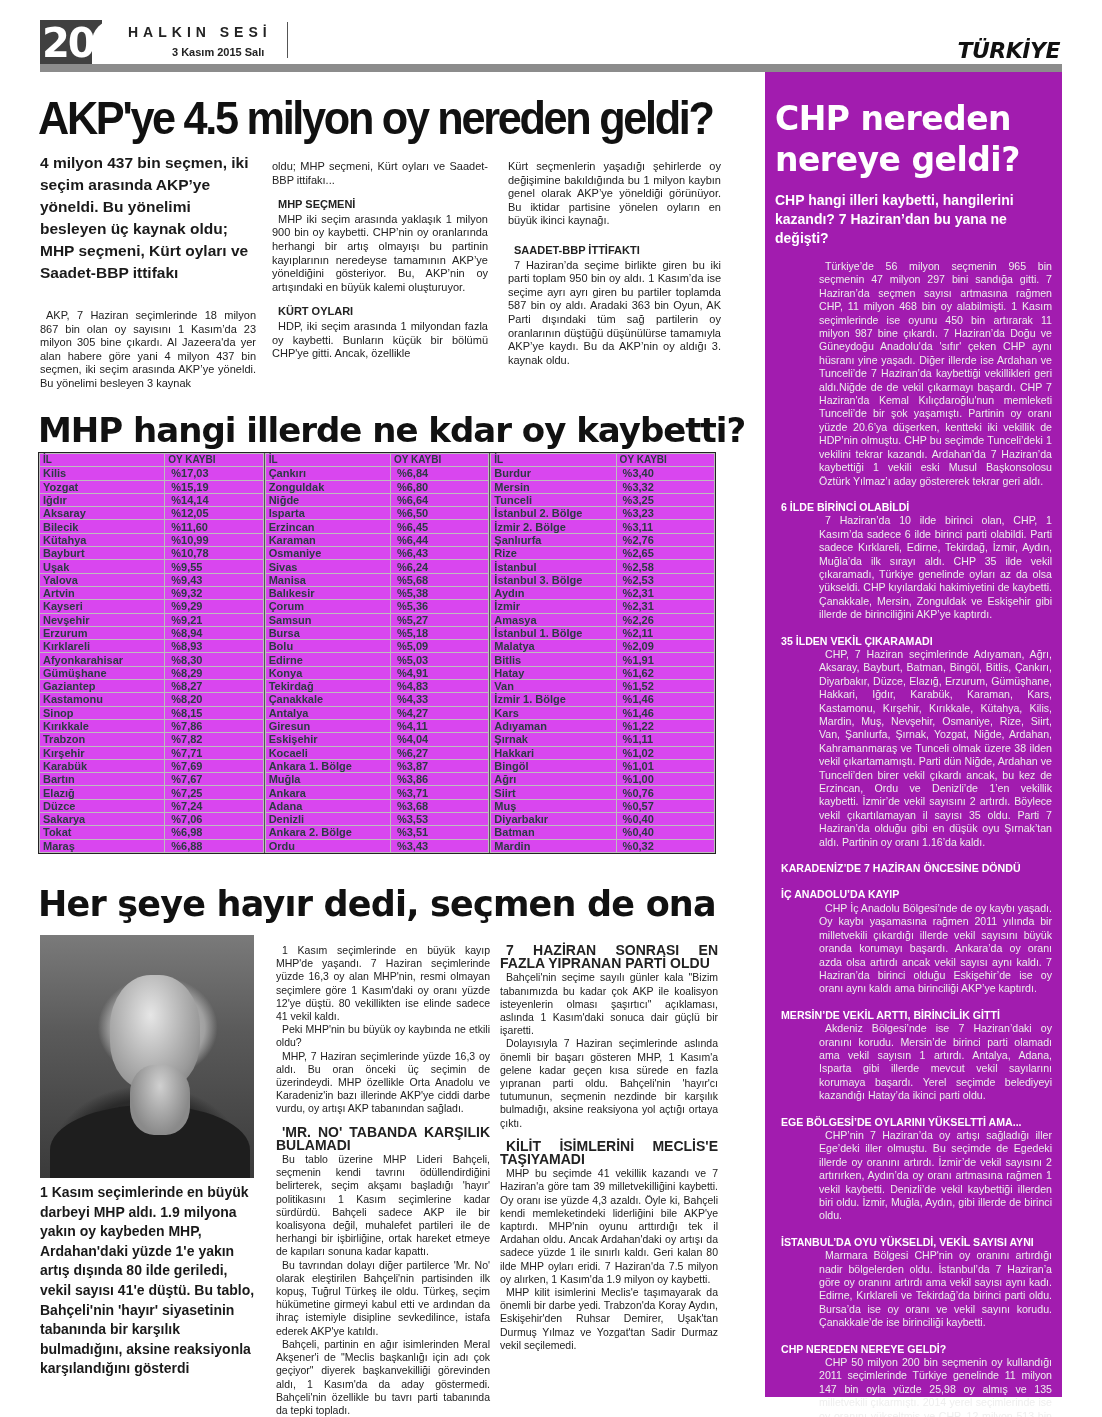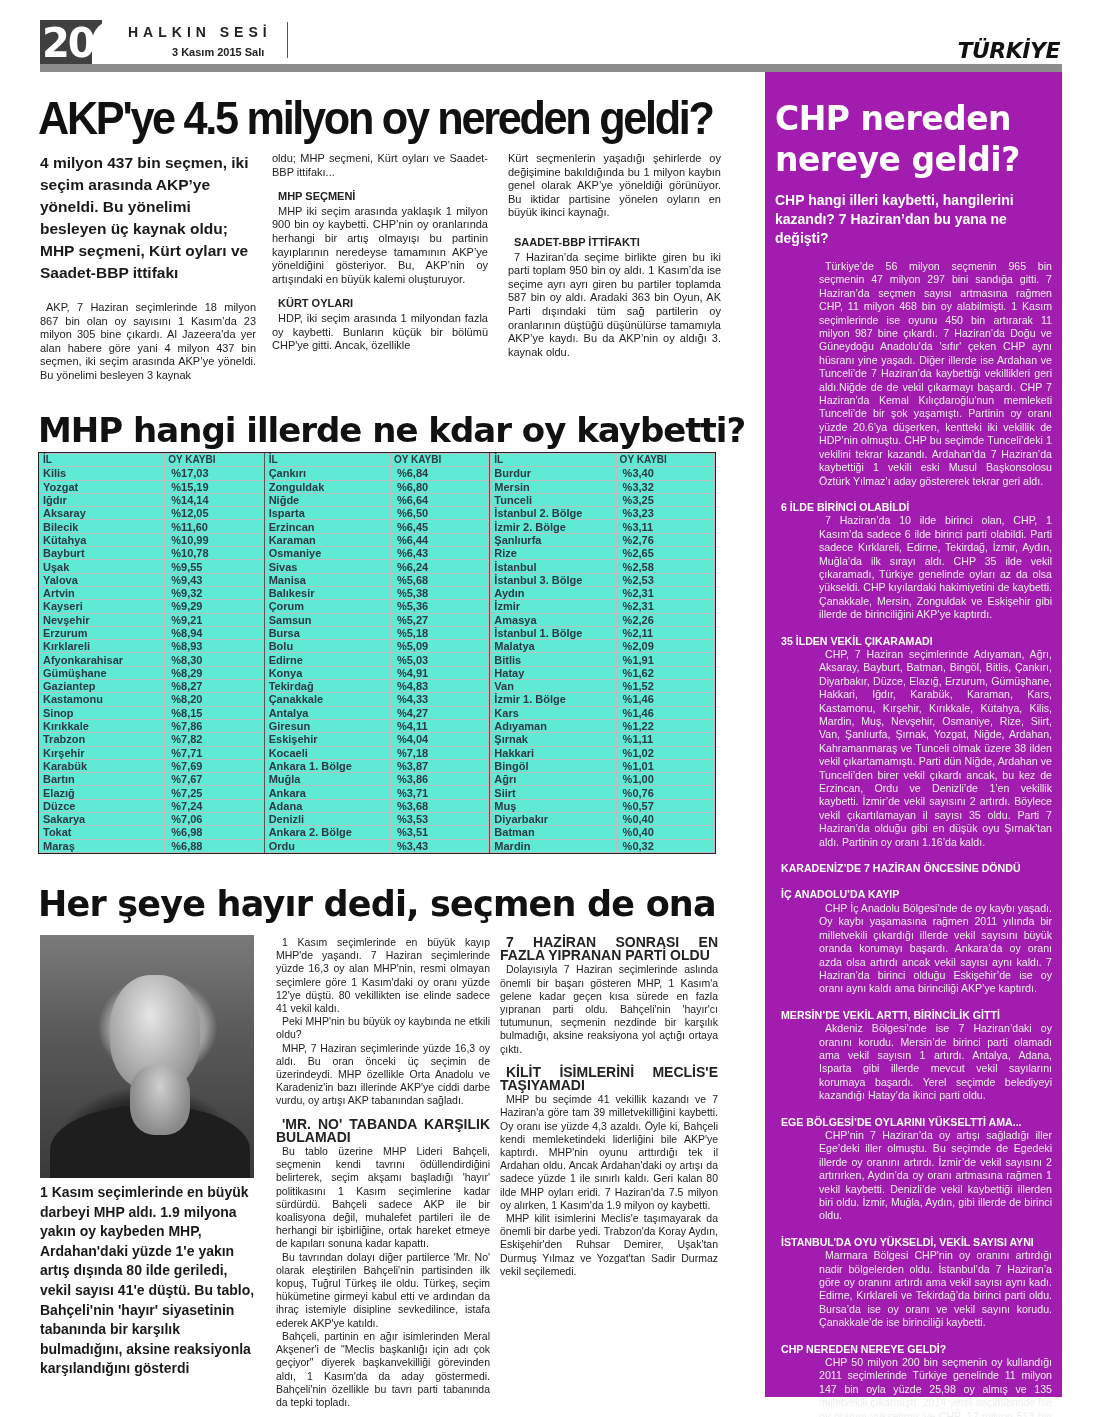--- a/index.html
+++ b/index.html
@@ -14,30 +14,30 @@
   .paper-name { position: absolute; left: 88px; top: 4px; font-size: 14px; letter-spacing: 5px; font-weight: bold; color: #222; }
   .issue-date { position: absolute; left: 132px; top: 26px; font-size: 11px; font-weight: bold; color: #222; }
   .mast-divider { position: absolute; left: 247px; top: 2px; width: 1px; height: 36px; background: #555; }
   .section-name { position: absolute; right: 2px; top: 18px; font-family: "DejaVu Sans", sans-serif; font-style: italic; font-weight: bold; font-size: 22px; color: #111; letter-spacing: -0.5px; }
   .mast-bar { position: absolute; left: 40px; top: 64px; width: 1022px; height: 8px; background: #8c8c8c; }
 
   
   .headline-main { position: absolute; left: 38px; top: 92px; width: 720px; font-family: "Liberation Sans", sans-serif; font-weight: bold;
                    font-size: 47px; line-height: 52px; color: #111; letter-spacing: -2.5px; transform: scaleX(0.92); transform-origin: left; white-space: nowrap; }
   .lead { position: absolute; left: 40px; top: 152px; width: 220px; font-weight: bold; font-size: 15.5px; line-height: 22px; color: #1a1a1a; }
-  .col { position: absolute; font-size: 11px; line-height: 13.6px; color: #222; text-align: justify; }
+  .col { position: absolute; font-size: 11px; line-height: 13.6px; color: #222; text-align: justify; margin-top: 8px; }
   .col p { text-indent: 6px; }
   .col h4 { font-size: 11px; font-weight: bold; margin-top: 11px; margin-bottom: 1px; text-indent: 6px; }
   .col1 { left: 40px; top: 301px; width: 216px; }
   .col2 { left: 272px; top: 152px; width: 216px; }
   .col3 { left: 508px; top: 152px; width: 213px; }
 
   .headline-table { position: absolute; left: 38px; top: 410px; font-family: "DejaVu Sans", sans-serif; font-weight: bold; font-size: 34px; line-height: 40px; color: #111;
                     letter-spacing: -1px; white-space: nowrap; }
-  .table-wrap { position: absolute; left: 38px; top: 452px; width: 678px; height: 402px; border: 1.5px solid #222; display: flex; background: #5eead4; }
+  .table-wrap { position: absolute; left: 38px; top: 452px; width: 678px; height: 402px; border: 1.5px solid #222; display: flex; background: #d946ef; }
   .tcol { flex: 1; border-right: 1.5px solid #555; }
   .tcol:last-child { border-right: none; }
   table.losses { width: 100%; border-collapse: collapse; font-size: 11px; font-weight: bold; color: #2d3a44; }
   table.losses th, table.losses td { border: 1px solid #bdbdbd; height: 13.3px; padding: 0 3px; text-align: left; line-height: 12px; }
   table.losses th { font-size: 10px; color: #2d3a44; }
   table.losses td.v { width: 44%; padding-left: 6px; }
 
   .headline-mhp { position: absolute; left: 38px; top: 882px; font-family: "DejaVu Sans", sans-serif; font-weight: bold; font-size: 35px; line-height: 44px; color: #111; letter-spacing: -0.8px; white-space: nowrap; }
   .photo { position: absolute; left: 40px; top: 935px; width: 214px; height: 243px; overflow: hidden;
            background: radial-gradient(ellipse 40% 30% at 55% 38%, #d8d8d8 0%, #a0a0a0 55%, transparent 70%),
@@ -305,21 +305,21 @@
           <tr>
             <td>Giresun</td>
             <td class="v">%4,11</td>
           </tr>
           <tr>
             <td>Eskişehir</td>
             <td class="v">%4,04</td>
           </tr>
           <tr>
             <td>Kocaeli</td>
-            <td class="v">%7,18</td>
+            <td class="v">%6,27</td>
           </tr>
           <tr>
             <td>Ankara 1. Bölge</td>
             <td class="v">%3,87</td>
           </tr>
           <tr>
             <td>Muğla</td>
             <td class="v">%3,86</td>
           </tr>
           <tr>
@@ -484,20 +484,21 @@
   <p>1 Kasım seçimlerinde en büyük kayıp MHP'de yaşandı. 7 Haziran seçimlerinde yüzde 16,3 oy alan MHP'nin, resmi olmayan seçimlere göre 1 Kasım'daki oy oranı yüzde 12'ye düştü. 80 vekillikten ise elinde sadece 41 vekil kaldı.</p>
   <p>Peki MHP'nin bu büyük oy kaybında ne etkili oldu?</p>
   <p>MHP, 7 Haziran seçimlerinde yüzde 16,3 oy aldı. Bu oran önceki üç seçimin de üzerindeydi. MHP özellikle Orta Anadolu ve Karadeniz'in bazı illerinde AKP'ye ciddi darbe vurdu, oy artışı AKP tabanından sağladı.</p>
   <h4>'MR. NO' TABANDA KARŞILIK BULAMADI</h4>
   <p>Bu tablo üzerine MHP Lideri Bahçeli, seçmenin kendi tavrını ödüllendirdiğini belirterek, seçim akşamı başladığı 'hayır' politikasını 1 Kasım seçimlerine kadar sürdürdü. Bahçeli sadece AKP ile bir koalisyona değil, muhalefet partileri ile de herhangi bir işbirliğine, ortak hareket etmeye de kapıları sonuna kadar kapattı.</p>
   <p>Bu tavrından dolayı diğer partilerce 'Mr. No' olarak eleştirilen Bahçeli'nin partisinden ilk kopuş, Tuğrul Türkeş ile oldu. Türkeş, seçim hükümetine girmeyi kabul etti ve ardından da ihraç istemiyle disipline sevkedilince, istafa ederek AKP'ye katıldı.</p>
   <p>Bahçeli, partinin en ağır isimlerinden Meral Akşener'i de "Meclis başkanlığı için adı çok geçiyor" diyerek başkanvekilliği görevinden aldı, 1 Kasım'da da aday göstermedi. Bahçeli'nin özellikle bu tavrı parti tabanında da tepki topladı.</p>
 </div>
 <div class="col col5">
   <h4>7 HAZİRAN SONRASI EN FAZLA YIPRANAN PARTİ OLDU</h4>
+  <p>Bahçeli'nin seçime sayılı günler kala "Bizim tabanımızda bu kadar çok AKP ile koalisyon isteyenlerin olması şaşırtıcı" açıklaması, aslında 1 Kasım'daki sonuca dair güçlü bir işaretti.</p>
   <p>Dolayısıyla 7 Haziran seçimlerinde aslında önemli bir başarı gösteren MHP, 1 Kasım'a gelene kadar geçen kısa sürede en fazla yıpranan parti oldu. Bahçeli'nin 'hayır'cı tutumunun, seçmenin nezdinde bir karşılık bulmadığı, aksine reaksiyona yol açtığı ortaya çıktı.</p>
   <h4>KİLİT İSİMLERİNİ MECLİS'E TAŞIYAMADI</h4>
   <p>MHP bu seçimde 41 vekillik kazandı ve 7 Haziran'a göre tam 39 milletvekilliğini kaybetti. Oy oranı ise yüzde 4,3 azaldı. Öyle ki, Bahçeli kendi memleketindeki liderliğini bile AKP'ye kaptırdı. MHP'nin oyunu arttırdığı tek il Ardahan oldu. Ancak Ardahan'daki oy artışı da sadece yüzde 1 ile sınırlı kaldı. Geri kalan 80 ilde MHP oyları eridi. 7 Haziran'da 7.5 milyon oy alırken, 1 Kasım'da 1.9 milyon oy kaybetti.</p>
   <p>MHP kilit isimlerini Meclis'e taşımayarak da önemli bir darbe yedi. Trabzon'da Koray Aydın, Eskişehir'den Ruhsar Demirer, Uşak'tan Durmuş Yılmaz ve Yozgat'tan Sadir Durmaz vekil seçilemedi.</p>
 </div>
 
 <aside class="panel">
   <h2 class="panel-title">CHP nereden nereye geldi?</h2>
   <div class="panel-sub">CHP hangi illeri kaybetti, hangilerini kazandı? 7 Haziran’dan bu yana ne değişti?</div>
   <div class="panel-body">

